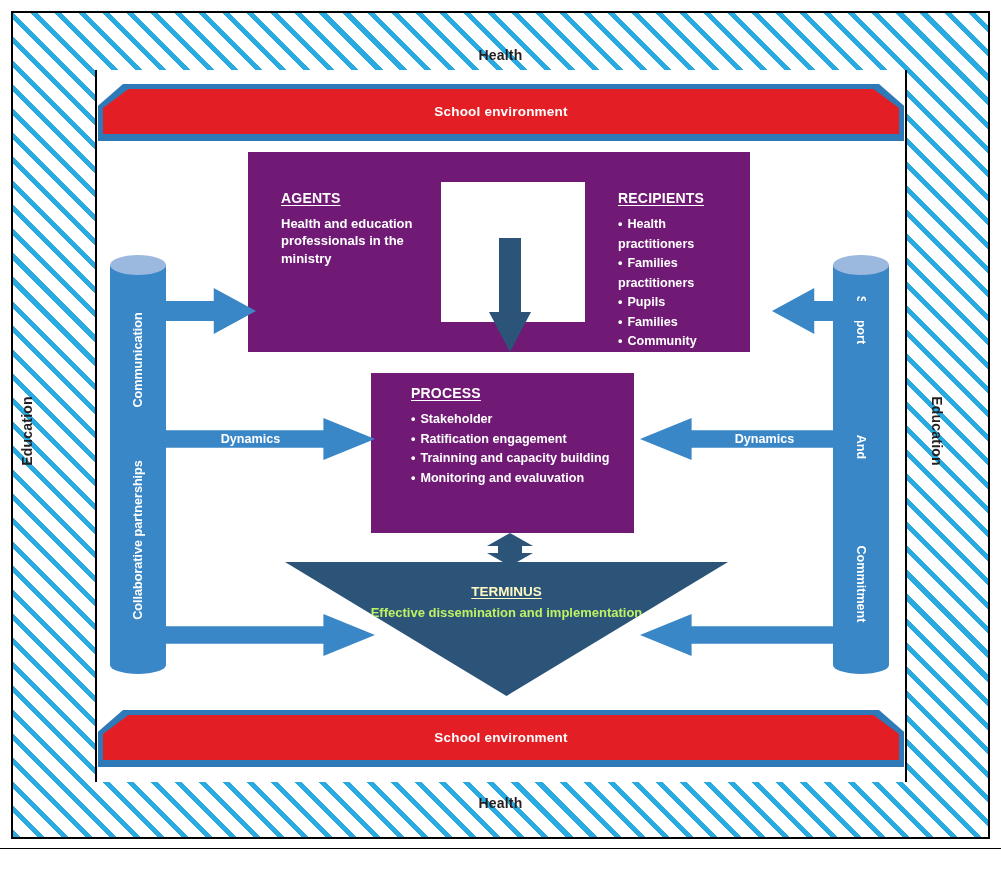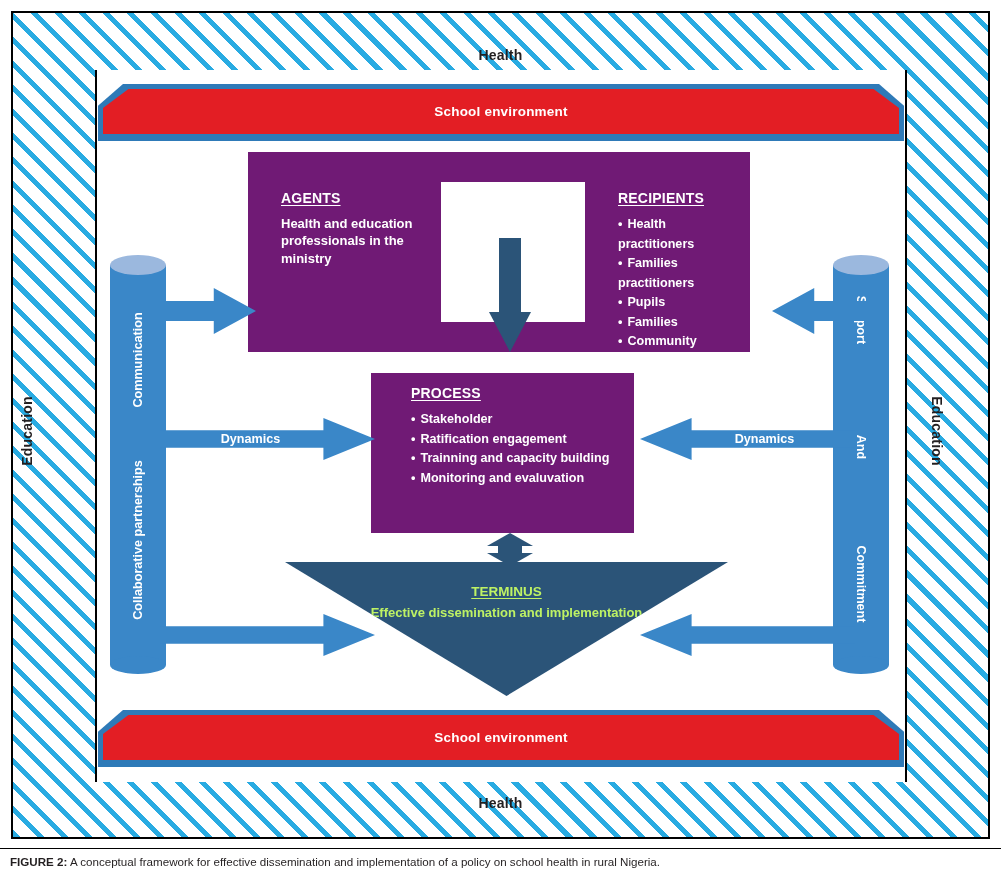--- a/index.html
+++ b/index.html
@@ -95,21 +95,21 @@
   #mid-darrow .up{position:absolute;left:0;top:0;width:46px;height:13px;background:#2b5478;
      clip-path:polygon(50% 0%,100% 100%,75% 100%,75% 100%,25% 100%,0% 100%);}
   #mid-darrow .mid{position:absolute;left:11px;top:9px;width:24px;height:15px;background:#2b5478;}
   #mid-darrow .dn{position:absolute;left:0;top:20px;width:46px;height:13px;background:#2b5478;
      clip-path:polygon(0% 0%,100% 0%,50% 100%);}
 
   
   #terminus{position:absolute;left:285px;top:562px;width:443px;height:134px;
      background:#2b5478;clip-path:polygon(0% 0%,100% 0%,50% 100%);}
   #terminus .t-txt{position:absolute;left:0;right:0;top:22px;text-align:center;}
-  #terminus .t-title{color:#bef264;font-size:13.5px;font-weight:700;text-decoration:underline;
+  #terminus .t-title{color:#fef9c3;font-size:13.5px;font-weight:700;text-decoration:underline;
      text-underline-offset:2px;}
   #terminus .t-sub{color:#bef264;font-size:13px;font-weight:600;line-height:1.35;margin-top:5px;}
 
   
   .cyl{position:absolute;width:56px;background:#3a87c8;}
   .cyl .cap{position:absolute;left:0;top:-10px;width:56px;height:20px;border-radius:50%;
      background:#9bb8de;}
   .cyl .base{position:absolute;left:0;bottom:-9px;width:56px;height:18px;border-radius:50%;
      background:#3a87c8;}
   #cyl-left{left:110px;top:265px;height:400px;}
@@ -255,17 +255,14 @@
   <div class="ar ar-left" id="arr-br"></div>
 
   <div class="banner-wrap" id="banner-bottom">
     <div class="banner-shadow"></div>
     <div class="banner-red">
       <span>School environment</span>
     </div>
   </div>
 
   <div id="caption-rule"></div>
-  <div id="caption">
-    <b>FIGURE 2:</b><span> A conceptual framework for effective dissemination and implementation of a policy on school health in rural Nigeria.</span>
-  </div>
 
 </div>
 
 </body></html>

